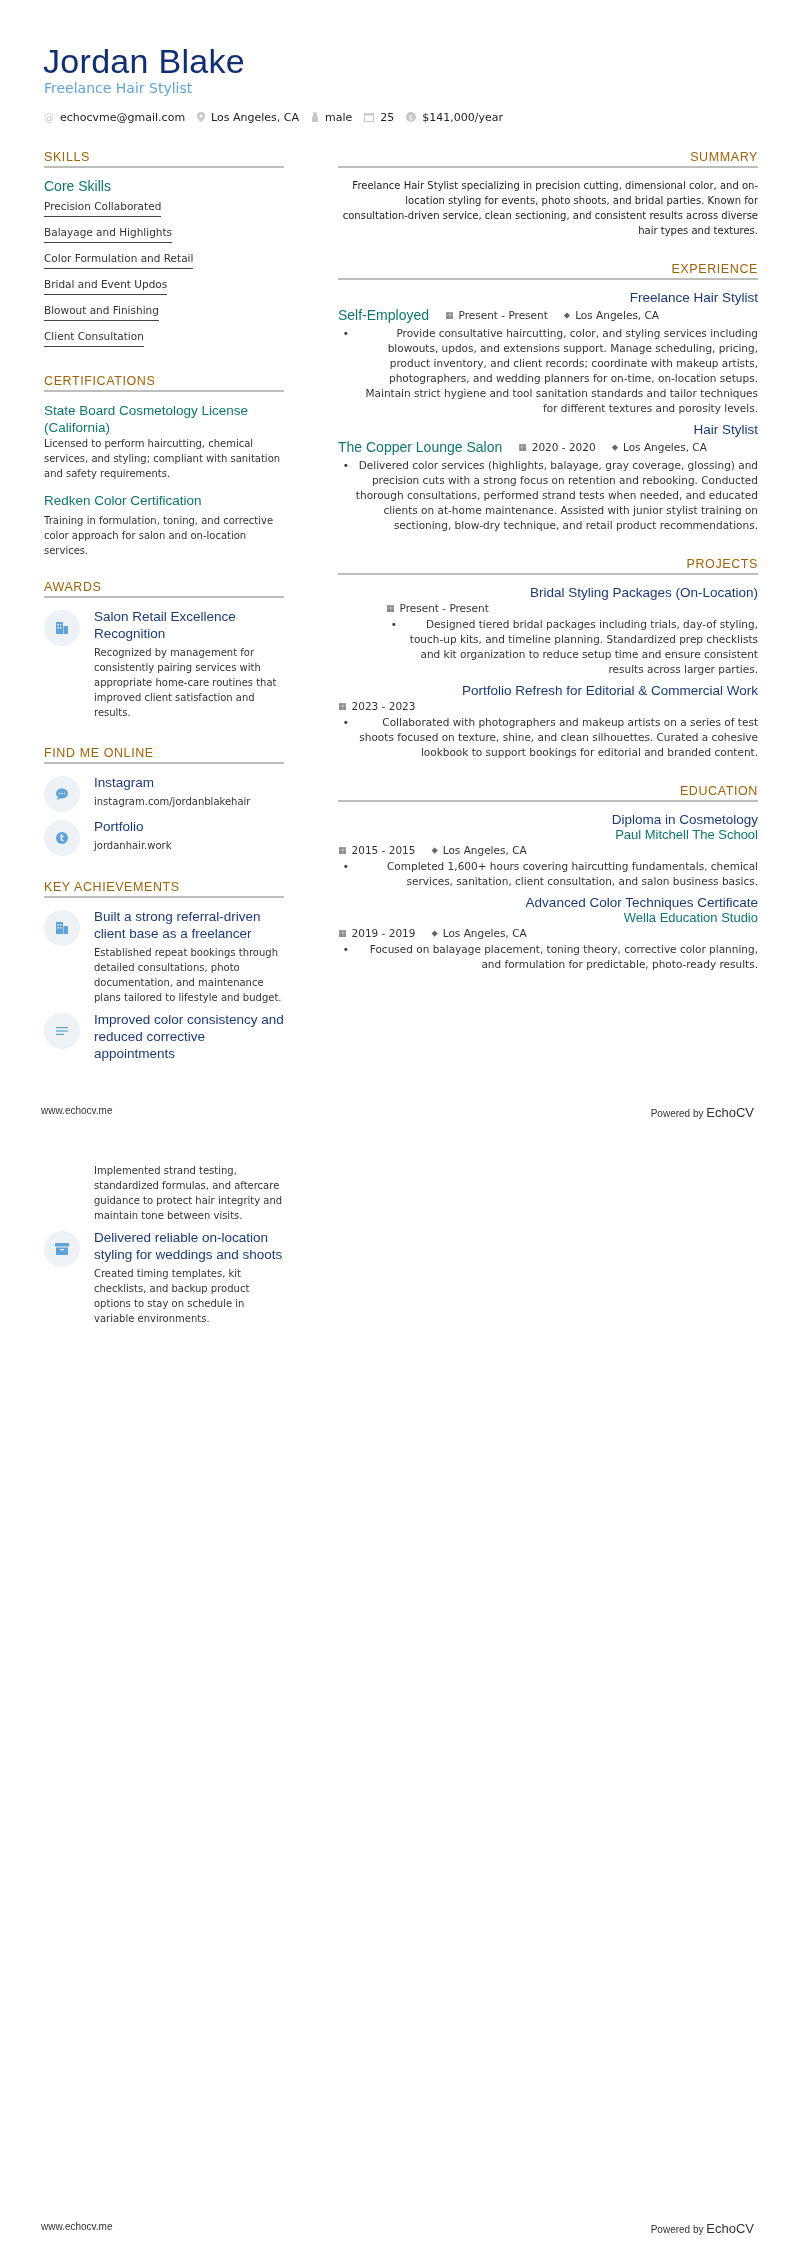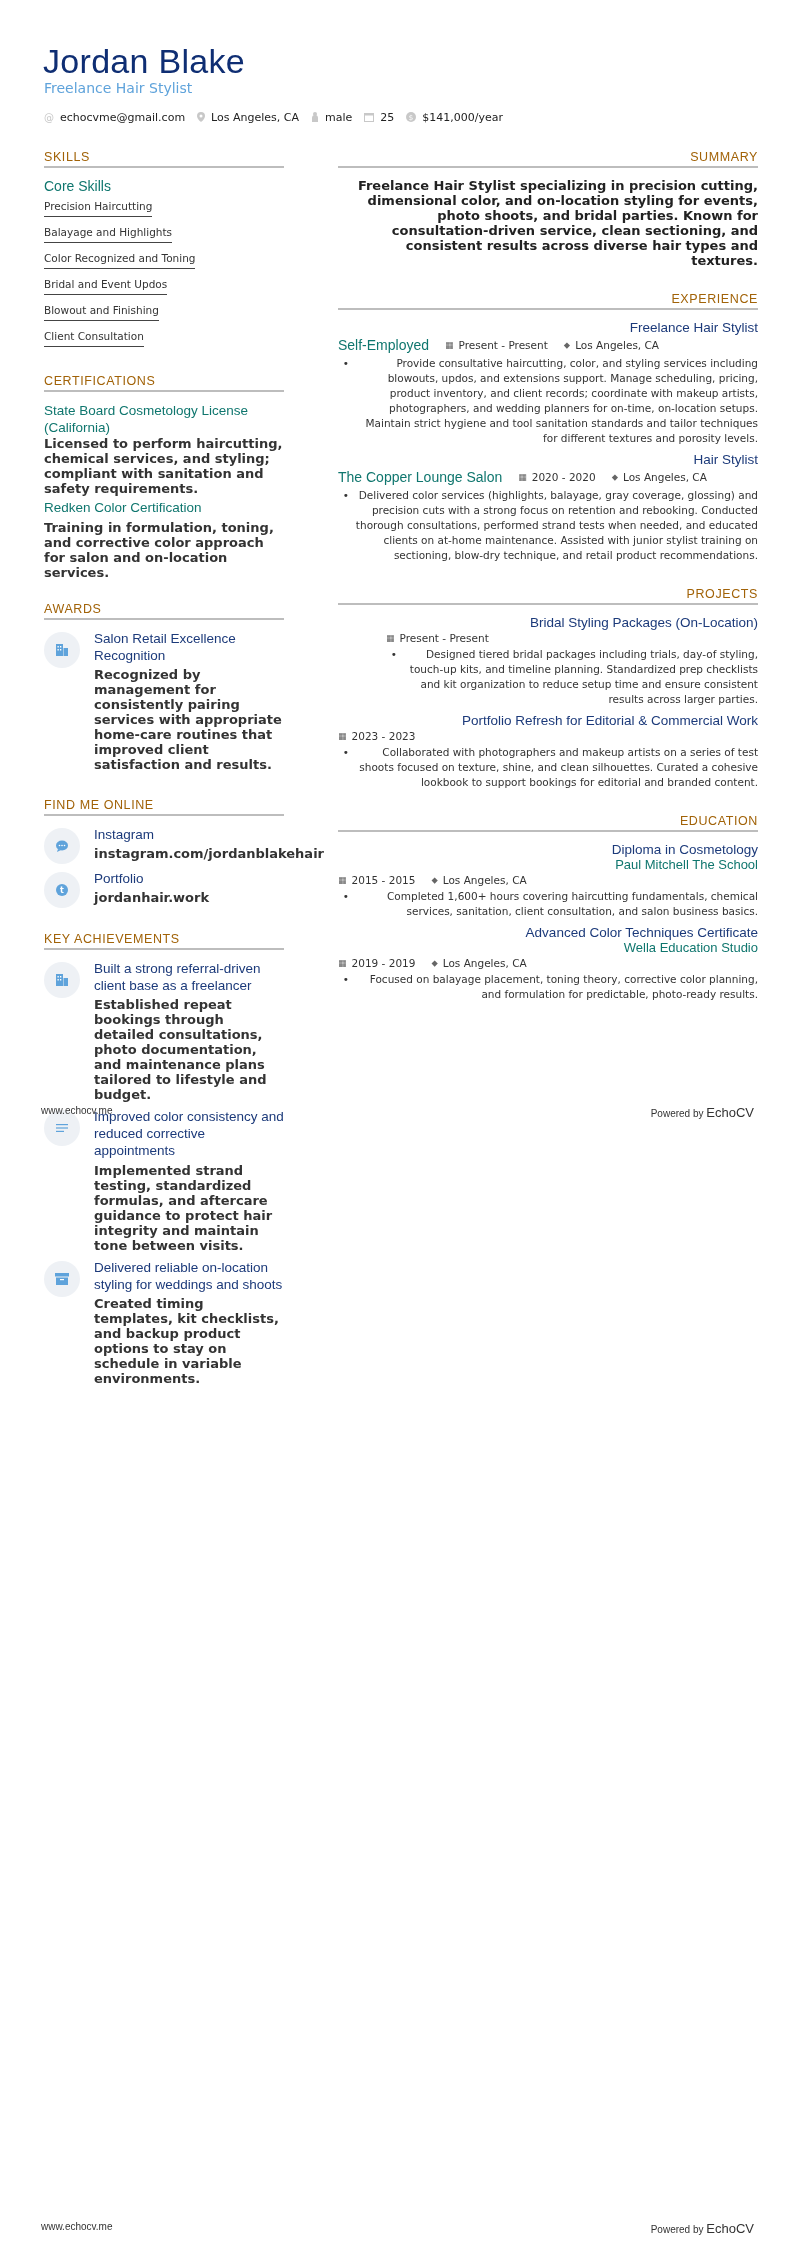--- a/index.html
+++ b/index.html
@@ -15,21 +15,21 @@
   .contact .ci { display: flex; align-items: center; margin-right: 12px; }
   .contact .ic { color: #c8c8c8; font-size: 10px; margin-right: 6px; }
 
   .col-left { position: absolute; left: 44px; width: 240px; }
   .col-right { position: absolute; left: 338px; width: 420px; text-align: right; }
 
   .sec-h { font-size: 12.5px; color: #a16207; letter-spacing: 0.6px; padding-bottom: 2px; border-bottom: 2px solid #bdbdbd; margin-bottom: 10px; font-family: "Liberation Sans", sans-serif; }
 
   .sub-blue { color: #0f766e; font-size: 14px; font-family: "Liberation Sans", sans-serif; }
   .sub-navy { color: #1c3a7a; font-size: 13.5px; font-family: "Liberation Sans", sans-serif; }
-  .txt { font-size: 13px; line-height: 15px; color: #333; font-weight: bold; }
+  .txt { font-size: 10px; line-height: 15px; color: #333; }
 
   .skills-wrap { display: flex; flex-wrap: wrap; margin-top: 2px; }
   .skill { font-size: 10.5px; color: #333; padding-bottom: 4px; border-bottom: 1.5px solid #444; margin-bottom: 9px; margin-right: 16px; white-space: nowrap; }
   .break { flex-basis: 100%; height: 0; }
 
   .icon-item { display: flex; margin-bottom: 6px; }
   .icon-circle { width: 36px; height: 36px; border-radius: 50%; background: #eef1f5; display: flex; align-items: center; justify-content: center; flex-shrink: 0; margin-right: 14px; margin-top: 2px; color: #5fa3db; font-size: 13px; }
   .icon-body { flex: 1; }
   .icon-body .sub-navy { font-size: 13.5px; line-height: 17px; margin-bottom: 3px; }
 
@@ -87,37 +87,37 @@
         <span>$141,000/year</span>
       </div>
   </div>
 
   <div class="col-left" style="top:150px;">
 
     <section>
       <div class="sec-h">SKILLS</div>
       <div class="sub-blue" style="margin-bottom:6px;">Core Skills</div>
       <div class="skills-wrap">
-        <span class="skill">Precision Haircutting</span>
+        <span class="skill">Precision Collaborated</span>
           <div class="break"></div>
         <span class="skill">Balayage and Highlights</span>
           <div class="break"></div>
-        <span class="skill">Color Recognized and Toning</span>
+        <span class="skill">Color Formulation and Retail</span>
           <div class="break"></div>
         <span class="skill">Bridal and Event Updos</span>
           <div class="break"></div>
         <span class="skill">Blowout and Finishing</span>
         <span class="skill">Client Consultation</span>
       </div>
     </section>
 
     <section style="margin-top:18px;">
       <div class="sec-h">CERTIFICATIONS</div>
       <div class="sub-blue" style="font-size:13.5px;line-height:17px;">State Board Cosmetology License (California)</div>
-      <div class="txt" style="margin-bottom:3px;">Licensed to perform haircutting, chemical services, and styling; compliant with sanitation and safety requirements.</div>
+      <div class="txt" style="margin-bottom:11px;">Licensed to perform haircutting, chemical services, and styling; compliant with sanitation and safety requirements.</div>
       <div class="sub-blue" style="font-size:13.5px;line-height:17px;margin-bottom:4px;">Redken Color Certification</div>
       <div class="txt">Training in formulation, toning, and corrective color approach for salon and on-location services.</div>
     </section>
 
     <section style="margin-top:22px;">
       <div class="sec-h">AWARDS</div>
       <div class="icon-item">
         <div class="icon-circle">
           <svg width="14" height="14" viewBox="0 0 14 14">
               <rect x="1" y="1" width="7" height="12" fill="#5fa3db"></rect>

